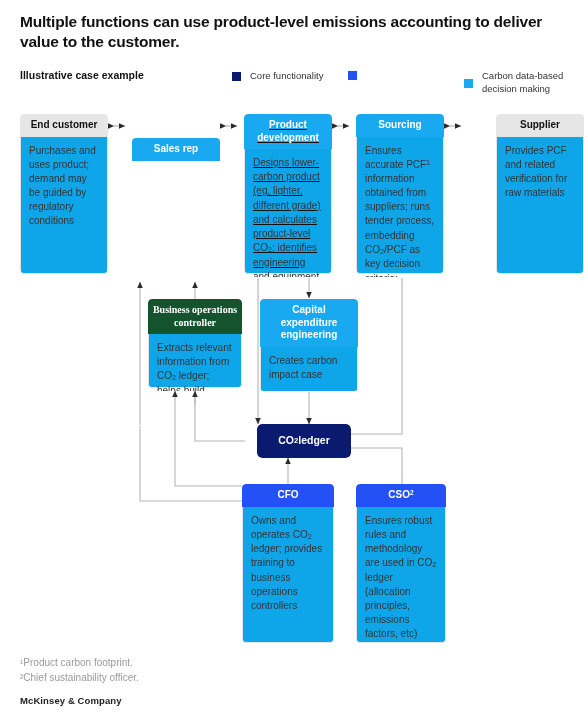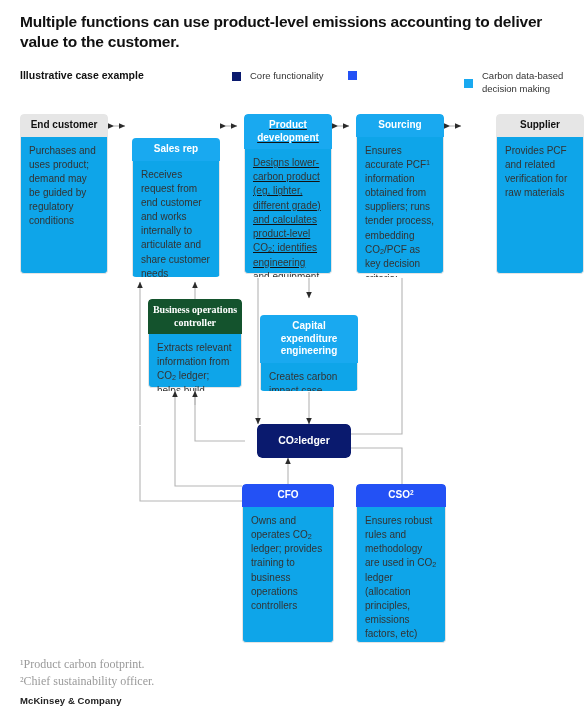--- a/index.html
+++ b/index.html
@@ -124,24 +124,23 @@
     justify-content: center;
     font-size: 10.5px;
     padding: 0;
   }
 
   
   .footnotes {
     position: absolute;
     left: 20px;
     top: 656px;
-    font-size: 12px;
+    font-size: 10px;
     line-height: 1.45;
     color: #9a9a9a;
-    font-family: Liberation Serif, serif;
   }
   .footnotes div { white-space: nowrap; }
   .brand {
     position: absolute;
     left: 20px;
     top: 695px;
     font-size: 9.5px;
     font-weight: bold;
     color: #222222;
     letter-spacing: 0.1px;
@@ -205,21 +204,20 @@
     </g>
   </svg>
 
   <div class="node plain" id="node-end-customer" style="left:20px; top:114px; width:88px; height:163px;">
     <div class="node-head" style="background: rgb(230, 230, 230);">End customer</div>
     <div class="node-body">Purchases and uses product; demand may be guided by regulatory conditions</div>
   </div>
 
   <div class="node light" id="node-sales-rep" style="left:132px; top:114px; width:88px; height:163px;">
     <div class="node-head" style="background: rgb(25, 169, 240); margin-top: 24px;">Sales rep</div>
-    <div class="node-body">Receives request from end customer and works internally to articulate and share customer needs</div>
   </div>
 
   <div class="node light two-line" id="node-product-development" style="left:244px; top:114px; width:88px; height:163px;text-decoration:underline;">
     <div class="node-head" style="background: rgb(25, 169, 240);">Product development</div>
     <div class="node-body">Designs lower-carbon product (eg, lighter, different grade) and calculates product-level CO<sub>2</sub>; identifies engineering and equipment needed</div>
   </div>
 
   <div class="node light" id="node-sourcing" style="left:356px; top:114px; width:88px; height:163px;">
     <div class="node-head" style="background: rgb(25, 169, 240);">Sourcing</div>
     <div class="node-body">Ensures accurate PCF<sup>1</sup> information obtained from suppliers; runs tender process, embedding CO<sub>2</sub>/PCF as key decision criteria; provides supplier information for CO ledger selected</div>
@@ -229,21 +227,21 @@
     <div class="node-head" style="background: rgb(230, 230, 230);">Supplier</div>
     <div class="node-body">Provides PCF and related verification for raw materials</div>
   </div>
 
   <div class="node light two-line" id="node-business-operations-controller" style="left:148px; top:299px; width:94px; height:92px;">
     <div class="node-head" style="background: #14532d; font-family: Liberation Serif, serif;">Business operations controller</div>
     <div class="node-body">Extracts relevant information from CO<sub>2</sub> ledger; helps build business case</div>
   </div>
 
   <div class="node light two-line" id="node-capital-expenditure-engineering" style="left:260px; top:299px; width:98px; height:92px;">
-    <div class="node-head" style="background: rgb(25, 169, 240); margin-top: 16px;">Capital expenditure engineering</div>
+    <div class="node-head" style="background: rgb(25, 169, 240);">Capital expenditure engineering</div>
     <div class="node-body">Creates carbon impact case</div>
   </div>
 
   <div class="node dark solo" id="node-co2-ledger" style="left:244px; top:424px; width:94px; height:34px;">
     <div class="node-head" style="background: rgb(10, 26, 110);">CO<sub>2</sub> ledger</div>
   </div>
 
   <div class="node dark" id="node-cfo" style="left:242px; top:484px; width:92px; height:162px;">
     <div class="node-head" style="background: rgb(35, 81, 245);">CFO</div>
     <div class="node-body">Owns and operates CO<sub>2</sub> ledger; provides training to business operations controllers</div>

